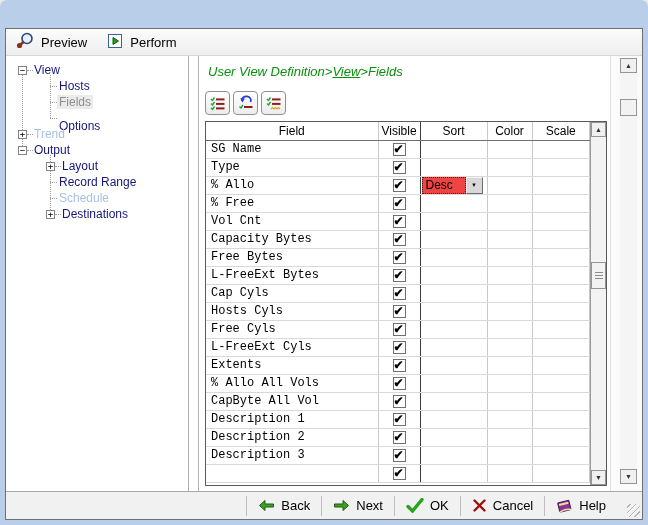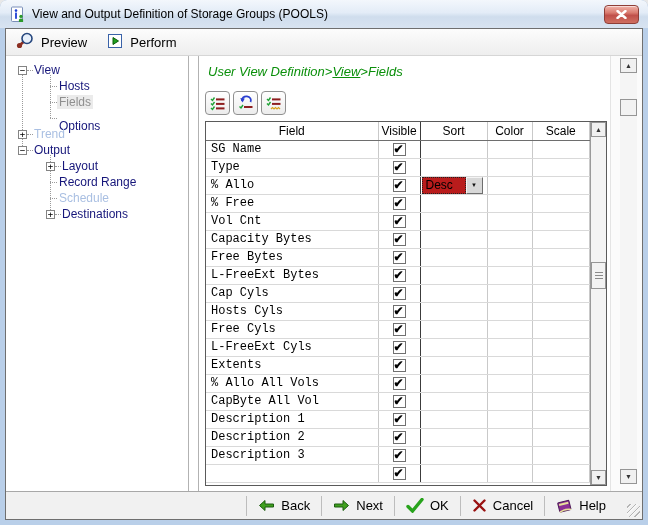--- a/index.html
+++ b/index.html
@@ -54,21 +54,21 @@
   .grid th { height:18px; font-size:12px; font-weight:normal; color:#000; text-align:center;
     border-right:1px solid #c9c9c9; border-bottom:1px solid #6e6e6e; background:#fff; }
   .grid td { height:18px; font-size:12px; color:#000; border-right:1px solid #c9c9c9; border-bottom:1px solid #d9d9d9; overflow:hidden; white-space:nowrap; }
   .grid td.field { padding-left:5px;font-family:Liberation Mono, monospace; }
   .grid th.visible, .grid td.visible { border-right:1px solid #3c3c3c; }
   .grid td.center { text-align:center; vertical-align:middle; }
   .cbx { display:inline-block; width:13px; height:13px; border:1px solid #707070; background:#fff; position:relative; vertical-align:middle; cursor:default; }
   .cbx::after { content:"✔"; position:absolute; left:0px; top:-2px; font-size:12px; font-weight:bold; color:#000; }
 
   .combo { display:inline-flex; height:17px; margin-left:1px; cursor:default; }
-  .combo .val { width:44px; border:1px dotted #222; font-size:12px; padding:0 3px; line-height:15px; background:#b91c1c; }
+  .combo .val { width:44px; border:1px dotted #222; font-size:12px; padding:0 3px; line-height:15px; background:#ef4444; }
   .combo .btn { width:17px; border:1px solid; border-color:#f4f4f4 #6e6e6e #6e6e6e #f4f4f4; background:#d8d8d8;
     display:flex; align-items:center; justify-content:center; font-size:6px; color:#111; }
 
   
   .vscroll { position:absolute; background:#f3f3f3; }
   .vscroll .sbtn { position:absolute; left:0; right:0; height:15px; border:1px solid #959595; background:#f0f0f0;
     display:flex; align-items:center; justify-content:center; font-size:7px; color:#333; }
   .vscroll .sbtn.up { top:0; }
   .vscroll .sbtn.down { bottom:0; }
   .vscroll .thumb { position:absolute; left:0; right:0; border:1px solid #959595; background:#f2f2f2;
@@ -84,37 +84,20 @@
   .f-divider { width:1px; height:20px; background:#bdbdbd; margin:0 11px; }
   .f-btn { display:flex; align-items:center; gap:6px; font-size:13px; color:#000; cursor:default; }
   .resize-grip { position:absolute; right:2px; bottom:2px; width:13px; height:13px;
     background:repeating-linear-gradient(135deg, transparent 0 2px, #b5b5b5 2px 3px, #f7f7f7 3px 4px); }
 </style>
 </head>
 <body>
 
 <div class="frame">
 
-  <div class="titlebar">
-    <span class="app-icon">
-      <svg width="17" height="17" viewBox="0 0 17 17">
-        <rect x="2.5" y="1" width="11" height="14.5" rx="1" fill="#ffffff" stroke="#7a8eb8"></rect>
-        <circle cx="7" cy="4.6" r="1.3" fill="#1d3fd4"></circle>
-        <rect x="6.1" y="6.6" width="1.8" height="6.2" fill="#1d3fd4"></rect>
-        <circle cx="12" cy="10.4" r="1.7" fill="#2c9a2c"></circle>
-        <path d="M9.9 16 L9.9 13.4 Q12 11.6 14.1 13.4 L14.1 16 Z" fill="#2c9a2c"></path>
-      </svg>
-    </span>
-    <span class="title">View and Output Definition of Storage Groups (POOLS)</span>
-    <div class="close-btn">
-      <svg width="11" height="9" viewBox="0 0 11 9">
-        <path d="M1.5 1 L9.5 8 M9.5 1 L1.5 8" stroke="#ffffff" stroke-width="2.4" stroke-linecap="round"></path>
-      </svg>
-    </div>
-  </div>
 
   <div class="client">
 
     <div class="top-toolbar">
       <div class="tb-item">
         <span>
           <svg width="19" height="18" viewBox="0 0 19 18">
             <circle cx="4.5" cy="13.5" r="2.6" fill="#8b2f22"></circle>
             <line x1="4.5" y1="13.5" x2="10" y2="8.5" stroke="#8b2f22" stroke-width="2.6"></line>
             <circle cx="12" cy="6.5" r="5" fill="#e7f0fb" stroke="#26477e" stroke-width="1.6"></circle>

